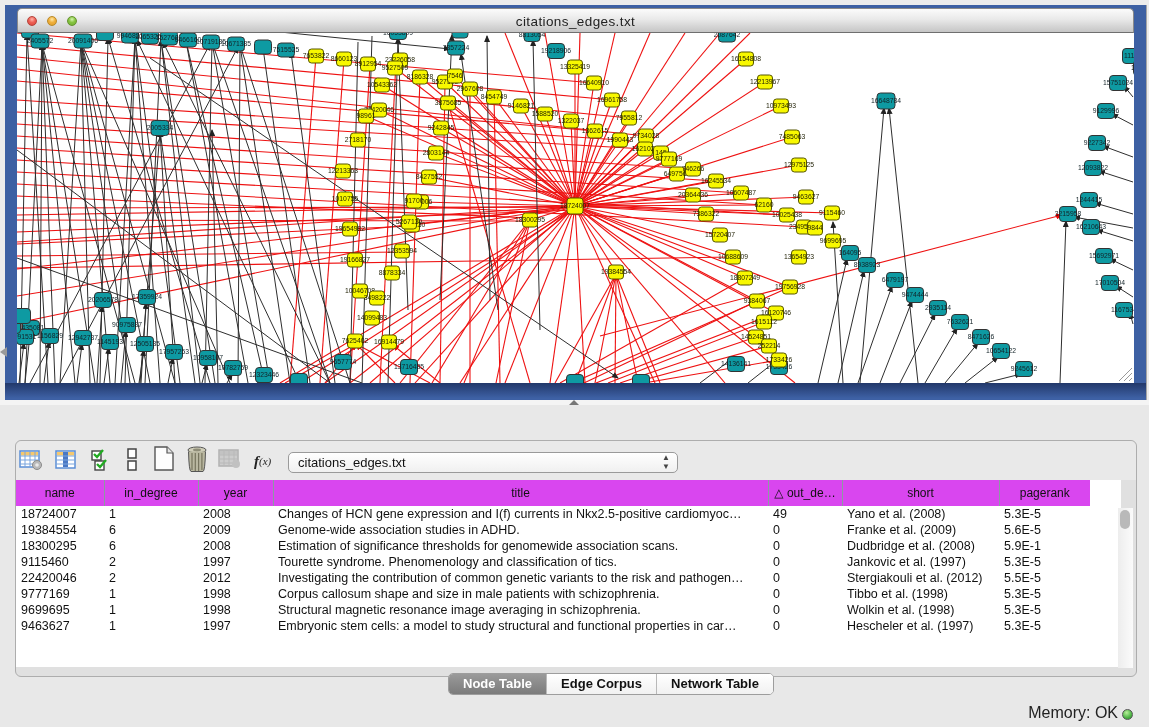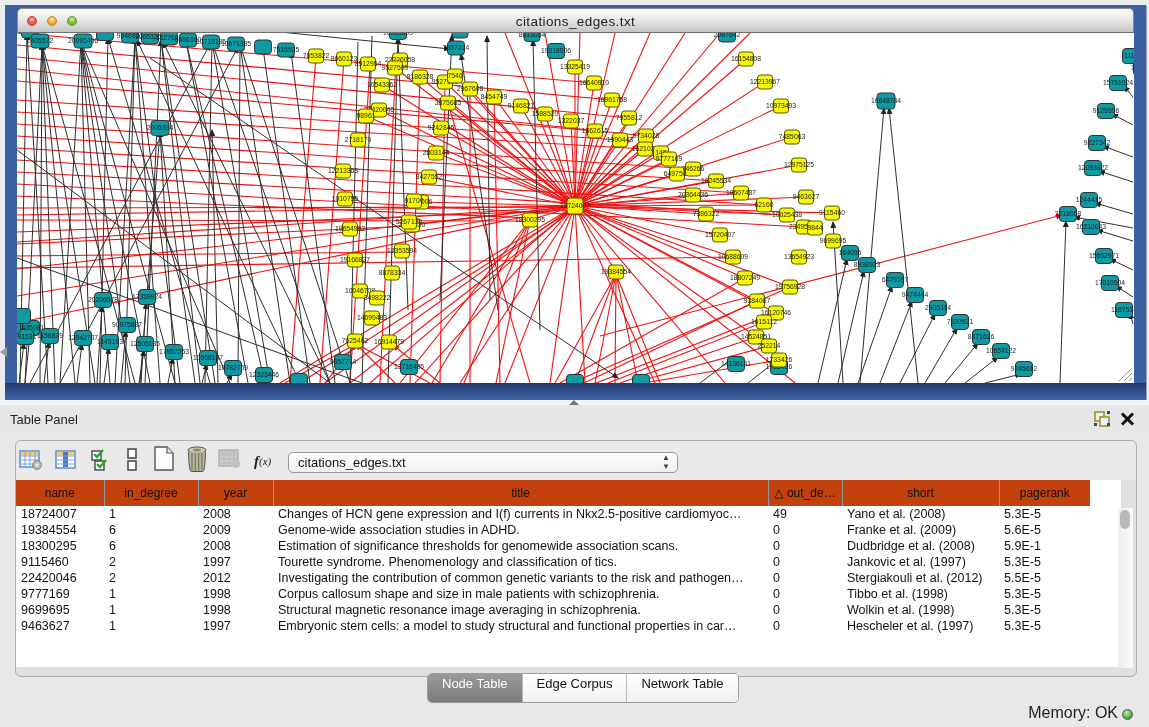--- a/index.html
+++ b/index.html
@@ -20,26 +20,26 @@
 #phead { position:absolute; left:0; top:5px; width:1149px; height:25px; background:#e6e6e6; }
 #phead .pt { position:absolute; left:10px; top:7px; font-size:13px; color:#222; }
 #pheadicons { position:absolute; right:11px; top:5px; }
 #container { position:absolute; left:15px; top:40px; width:1122px; height:237px; border:1px solid #adadad; border-radius:6px; background:#e0e0e0; }
 #toolbar { position:absolute; left:0; top:0; width:100%; height:39px; background:#e9e9e9; border-radius:6px 6px 0 0; }
 #combo { position:absolute; left:272px; top:11px; width:390px; height:21px; border:1px solid #9a9a9a; border-radius:5px;
   background:linear-gradient(180deg,#ffffff,#f0f0f0); font-size:13px; color:#111; line-height:19px; padding-left:9px; }
 #combo .st { position:absolute; right:7px; top:0px; font-size:8px; color:#444; line-height:9px; }
 #tblwrap { position:absolute; left:0px; top:39px; width:1105px; height:187px; background:#fff; overflow:hidden; }
 table { border-collapse:collapse; table-layout:fixed; width:1074px; margin-left:0px; }
-th { background:#c2410c; font-weight:normal; font-size:12px; color:#111; height:26px; border-left:1px solid #8c9aa2; }
+th { background:#d946ef; font-weight:normal; font-size:12px; color:#111; height:26px; border-left:1px solid #8c9aa2; }
 th:first-child { border-left:none; }
 td { font-size:12.5px; color:#111; height:16px; padding:0 0 0 5px; white-space:nowrap; overflow:hidden; }
 #scroll { position:absolute; right:3px; top:67px; width:15px; height:160px; background:linear-gradient(90deg,#ededed,#fbfbfb); }
 #thumb { position:absolute; left:2px; top:2px; width:10px; height:19px; background:#b9b9b9; border-radius:5px; }
-#tabs { position:absolute; left:427px; top:273px; height:30px; display:flex; border:1px solid #9d9d9d; border-radius:5px; overflow:hidden; background:#fff; }
+#tabs { position:absolute; left:448px; top:273px; height:22px; display:flex; border:1px solid #9d9d9d; border-radius:5px; overflow:hidden; background:#fff;font-weight:bold; }
 .tab { font-size:13px; padding:2px 14px 0 14px; color:#111; background:linear-gradient(180deg,#ffffff,#f1f1f1); border-left:1px solid #b9b9b9; }
 .tab:first-child { border-left:none; }
 .tab.sel { background:linear-gradient(180deg,#9a9a9a,#7b7b7b); color:#fff; }
 #status { position:absolute; right:16px; bottom:5px; font-size:16px; color:#222; }
 #gdot { display:inline-block; width:11px; height:11px; border-radius:50%; background:radial-gradient(circle at 40% 30%,#b8f09a,#4db344 60%,#2f8d2f); border:1px solid #555; vertical-align:-2px; margin-left:4px; }
 #divider-tri { position:absolute; left:569px; top:400px; width:0; height:0; border-left:5px solid transparent; border-right:5px solid transparent; border-bottom:5px solid #777; }
 .edgemark { position:absolute; left:0px; top:347px; width:0; height:0; border-top:5px solid transparent; border-bottom:5px solid transparent; border-right:7px solid #9a9a9a; }
 </style></head>
 <body>
 <div id="bluearea">
@@ -563,33 +563,20 @@
 <line x1="1124" y1="381" x2="1132" y2="373"></line>
 <line x1="1129" y1="381" x2="1132" y2="378"></line>
 </g>
 </svg></div>
   </div>
 </div>
 <div class="edgemark"></div>
 <div id="rightline"></div>
 <div id="panel">
     <div class="lightstrip"></div>
-  <div id="phead">
-      <div class="pt">Table Panel</div>
-    <div id="pheadicons">
-      <svg width="44" height="18" viewBox="0 0 44 18">
-        <rect x="1" y="2" width="9" height="9" fill="#e8f0fa" stroke="#a58f2a" stroke-width="1.6"></rect>
-        <rect x="6" y="7" width="9" height="9" fill="#e8f0fa" stroke="#a58f2a" stroke-width="1.6"></rect>
-        <rect x="13" y="1" width="3" height="3" fill="#1d4e89"></rect>
-        <rect x="0" y="13" width="3" height="3" fill="#1d4e89"></rect>
-        <rect x="13" y="13" width="3" height="3" fill="#1d4e89"></rect>
-        <path d="M28 3.5 L39 14.5 M39 3.5 L28 14.5" stroke="#111" stroke-width="3"></path>
-      </svg>
-    </div>
-  </div>
   <div id="container">
     <div id="toolbar">
       <svg width="270" height="39" viewBox="0 0 270 39">
 
         <g transform="translate(4,10)">
           <rect x="0" y="0" width="19" height="16" fill="#fff" stroke="#5b8ed6" stroke-width="1.5"></rect>
           <rect x="1" y="1" width="17" height="3.5" fill="#f5c86e"></rect>
           <path d="M0 5 h19 M0 9 h19 M0 13 h19 M5 0 v16 M10 0 v16 M15 0 v16" stroke="#7aa5dd" stroke-width="1"></path>
           <circle cx="17" cy="14" r="4.5" fill="#b9b9b9" stroke="#8a8a8a"></circle>
           <circle cx="17" cy="14" r="1.8" fill="#e9e9e9"></circle>

